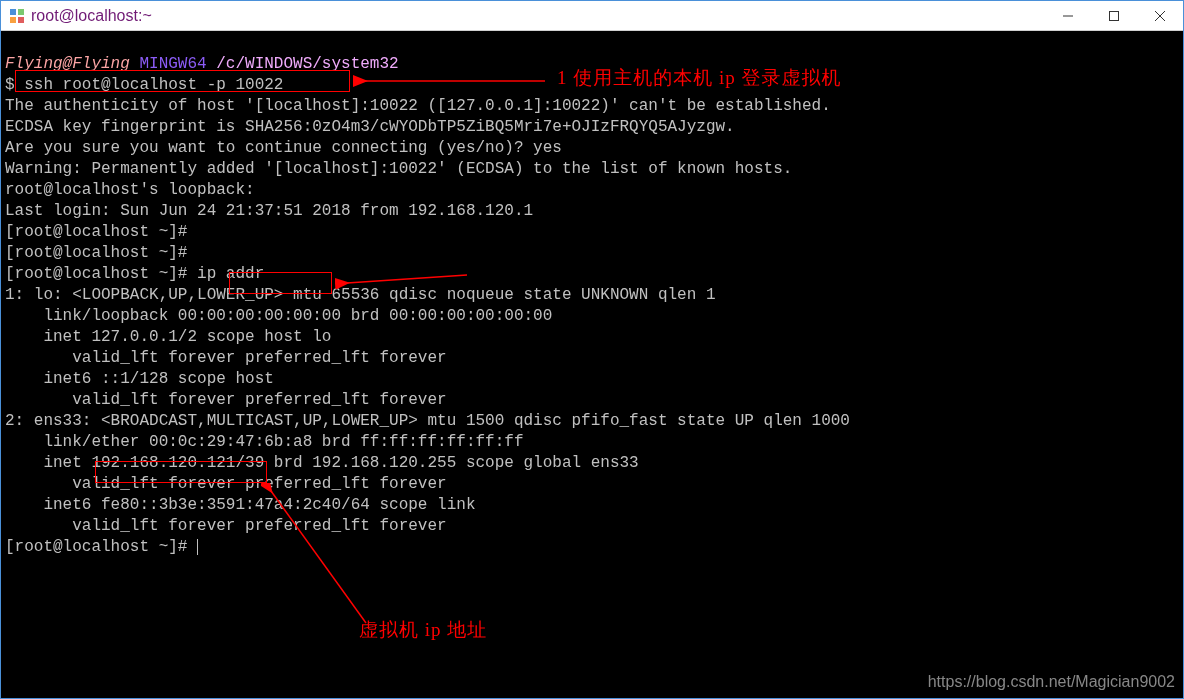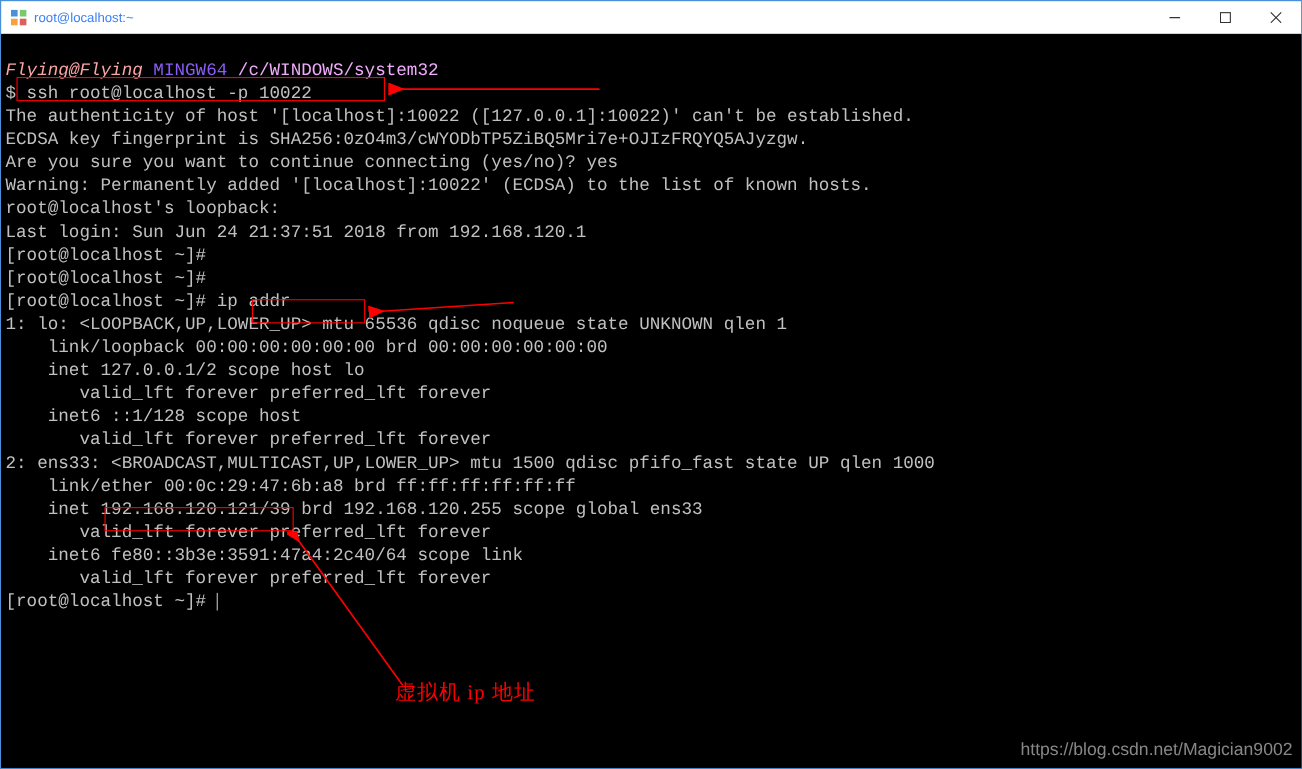--- a/index.html
+++ b/index.html
@@ -14,22 +14,22 @@
     width:1184px; height:699px;
     border:1px solid #4a90d9;
     display:flex; flex-direction:column;
     background:#000;
   }
   .titlebar {
     height:30px;
     background:#fff;
     border-bottom:1px solid #d0d0d0;
     display:flex; align-items:center;
-    color:#3b82f6;
-    font-size:12px;
+    color:#701a75;
+    font-size:16px;
     font-family:"Segoe UI",Arial,sans-serif;
     padding-left:8px;
   }
   .titlebar .app-icon {
     width:16px; height:16px;
     margin-right:6px;
     display:inline-flex; align-items:center; justify-content:center;
   }
   .titlebar .title-text { flex:0 0 auto; }
   .titlebar .spacer { flex:1 1 auto; }
@@ -169,17 +169,18 @@
     <svg class="arrow-svg" style="left:260px; top:452px;" width="130" height="150">
       <defs>
           <marker id="ah3" markerWidth="10" markerHeight="8" refX="2" refY="4" orient="auto">
             <polygon points="10 0, 0 4, 10 8" fill="#ff0000"></polygon>
           </marker>
         </defs>
       <line x1="105" y1="140" x2="10" y2="8" stroke="#ff0000" stroke-width="1.5" marker-end="url(#ah3)"></line>
     </svg>
 
     
+    <div class="ann-text" style="left:556px; top:36px;">1 使用主机的本机 ip 登录虚拟机</div>
     <div class="ann-text" style="left:358px; top:588px;text-align:right;">虚拟机 ip 地址</div>
 
     <div class="watermark">https://blog.csdn.net/Magician9002</div>
   </div>
 </div>
 
 </body></html>

